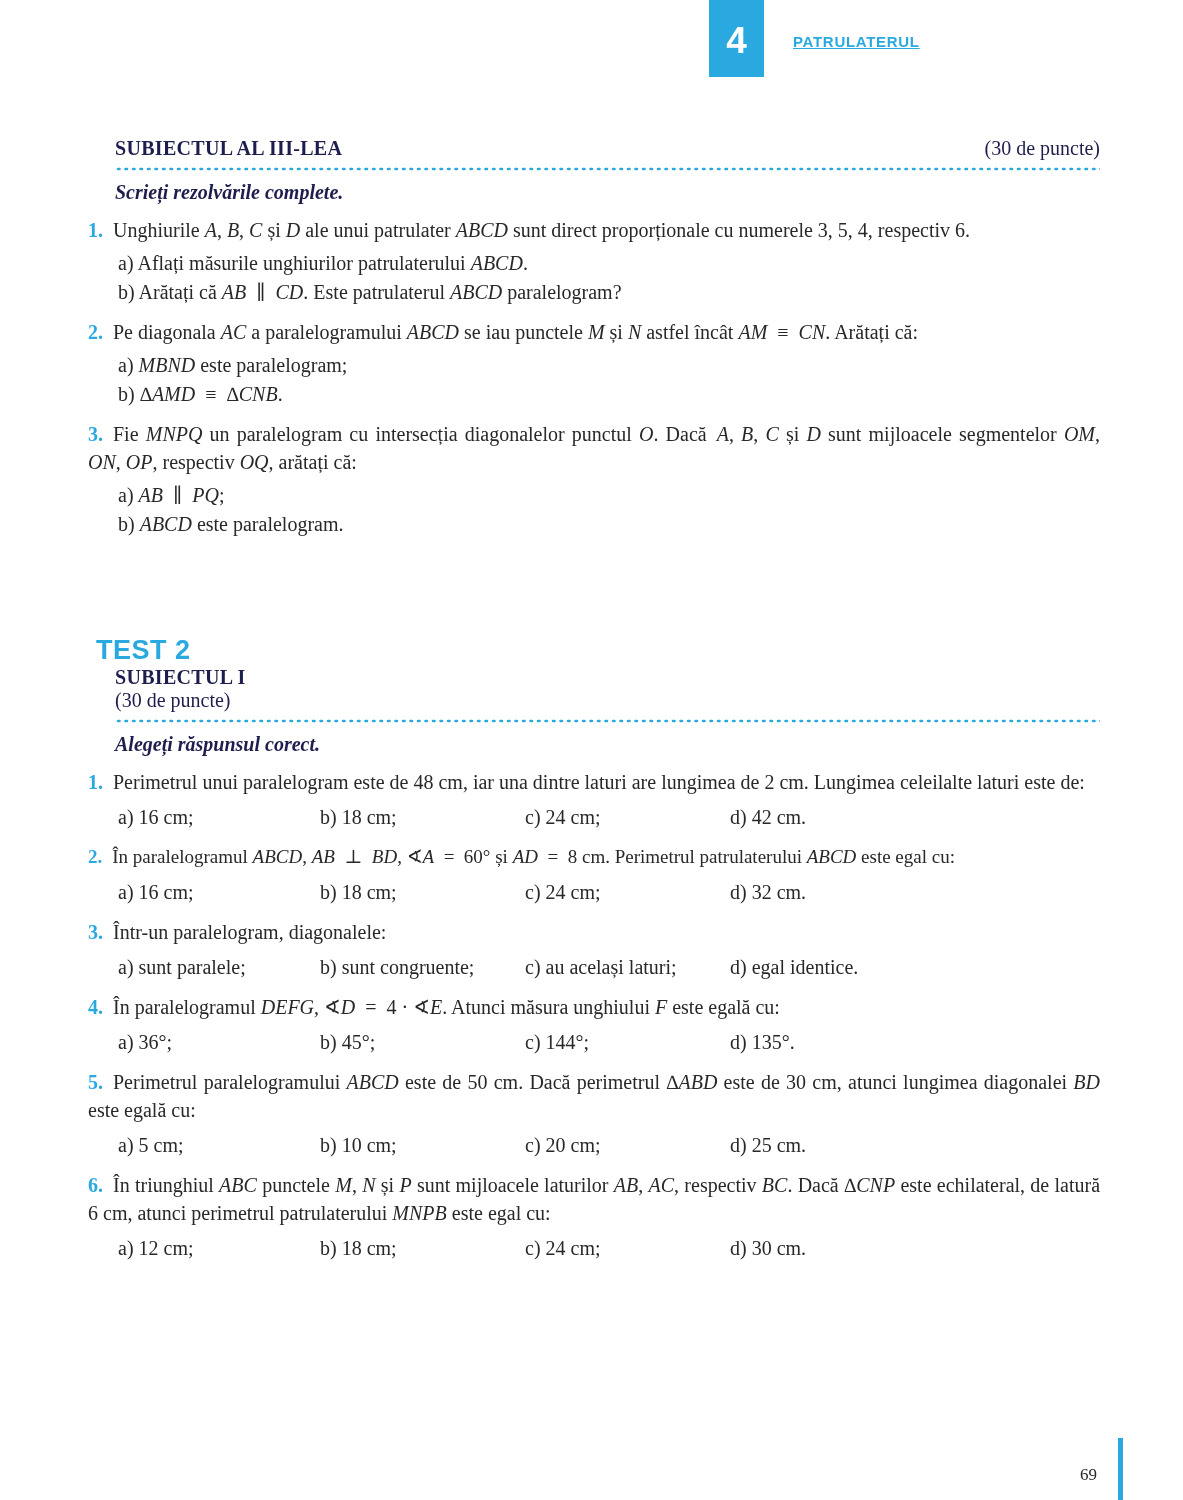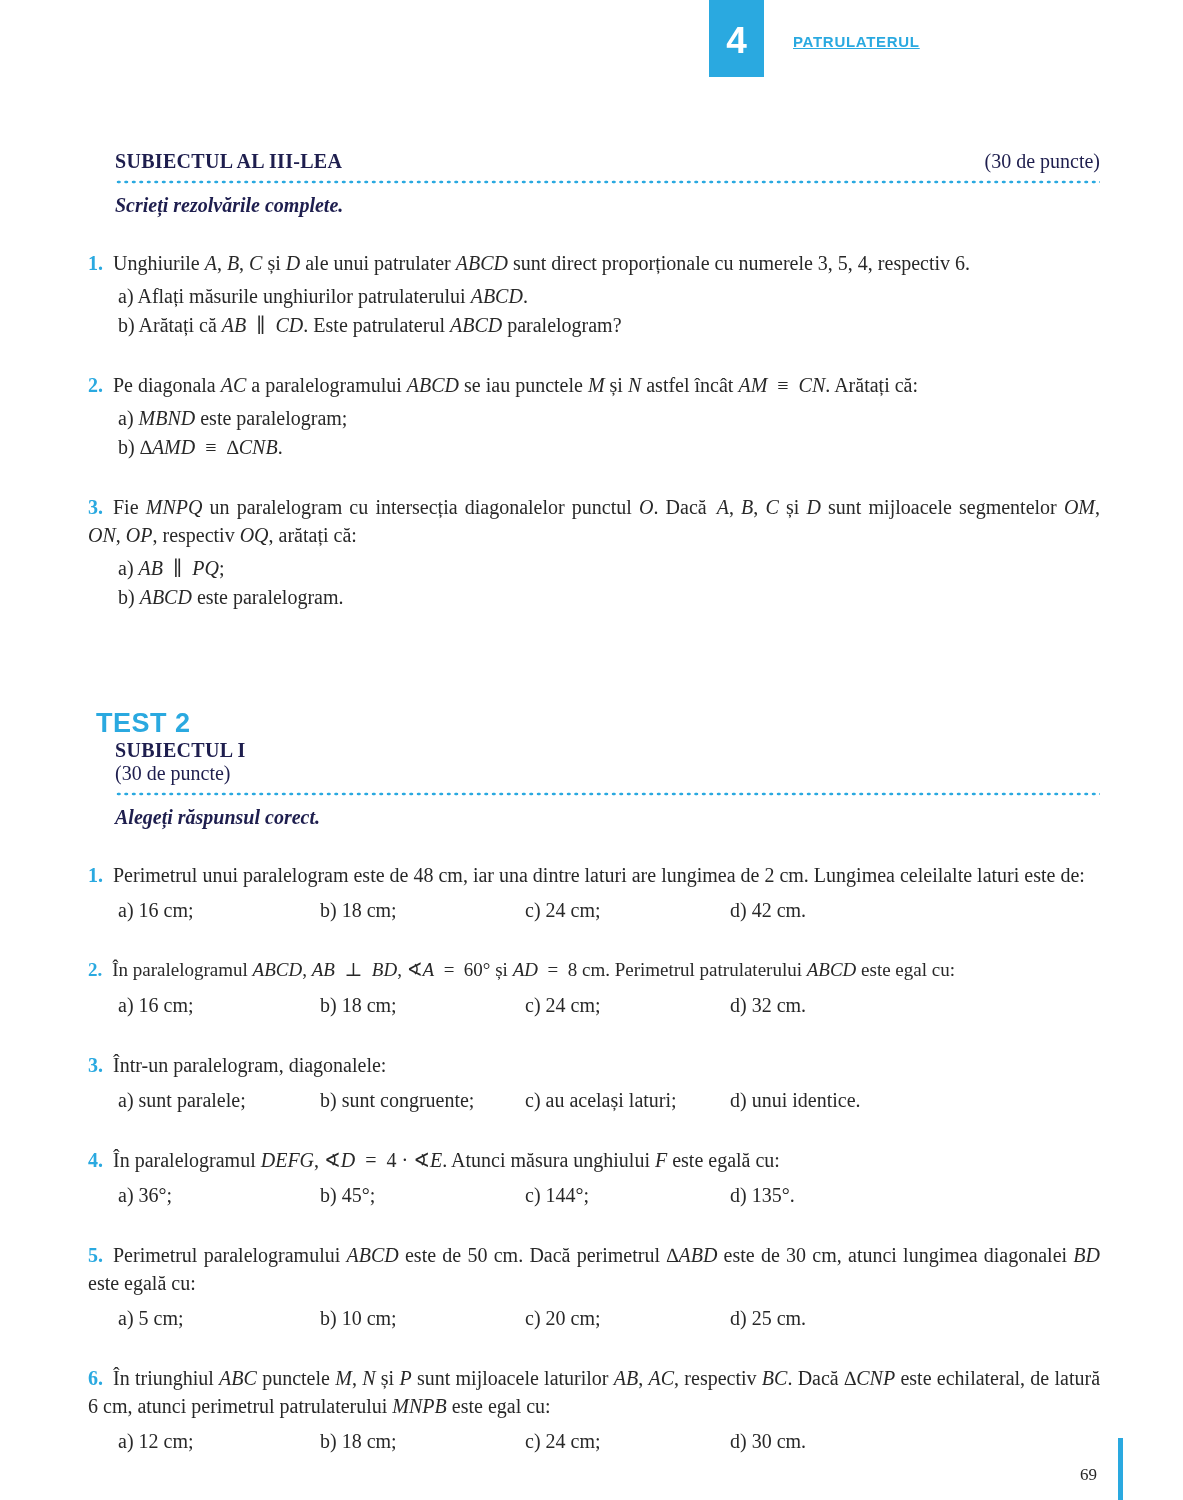--- a/index.html
+++ b/index.html
@@ -9,31 +9,31 @@
 
   
   .chapter-box{position:absolute;left:709px;top:0;width:55px;height:77px;background:#2aa9e0;
                display:flex;align-items:center;justify-content:center;}
   .chapter-num{color:#fff;font-family:"Liberation Sans","DejaVu Sans",sans-serif;
                font-size:37px;font-weight:bold;padding-top:4px;}
   .chapter-title{position:absolute;left:793px;top:33px;color:#2aa9e0;
                  font-family:"Liberation Sans","DejaVu Sans",sans-serif;
                  font-size:15px;font-weight:bold;letter-spacing:0.7px;text-decoration:underline;}
 
-  .content{position:absolute;left:88px;top:150px;width:1012px;}
+  .content{position:absolute;left:88px;top:137px;width:1012px;}
 
   .sec-head{display:flex;justify-content:space-between;align-items:baseline;margin-left:27px;}
   .sec-s1 .sec-head{flex-direction:column;}
   .sec-title{font-weight:bold;font-size:20px;color:#1e1e4e;letter-spacing:0.3px;}
   .sec-points{font-size:20px;color:#1e1e4e;}
   .dotted{height:4px;margin:7px 0 0 27px;background-repeat:repeat-x;background-size:7.5px 4px;
           background-image:radial-gradient(circle,#2aa9e0 1.5px,rgba(0,0,0,0) 1.6px);}
   .instruction{margin:10px 0 0 27px;font-weight:bold;font-style:italic;font-size:20px;color:#1e1e4e;}
 
-  .problem{margin-top:32px;}
+  .problem{margin-top:12px;}
   .ptext{line-height:28px;text-align:justify;}
   .tight .ptext{font-size:19px;}
   .pnum{color:#2aa9e0;font-weight:bold;margin-right:10px;}
   .subitems{margin:5px 0 0 30px;}
   .subitem{line-height:28px;margin-top:1px;}
   .options{display:grid;grid-template-columns:202px 205px 205px 1fr;margin:7px 0 0 30px;line-height:28px;}
 
   .test-title{margin:97px 0 0 8px;color:#2aa9e0;letter-spacing:0.5px;
               font-family:"Liberation Sans","DejaVu Sans",sans-serif;font-size:27px;font-weight:bold;}
 
@@ -114,21 +114,21 @@
           <span class="option">d) 32 cm.</span>
         </div>
       </div>
 
       <div class="problem">
         <p class="ptext"><span class="pnum">3.</span><span>Într-un paralelogram, diagonalele:</span></p>
         <div class="options">
           <span class="option">a) sunt paralele;</span>
           <span class="option">b) sunt congruente;</span>
           <span class="option">c) au același laturi;</span>
-          <span class="option">d) unui identice.</span>
+          <span class="option">d) egal identice.</span>
         </div>
       </div>
 
       <div class="problem">
         <p class="ptext"><span class="pnum">4.</span><span>În paralelogramul <i>DEFG</i>, ∢<i>D</i> = 4 · ∢<i>E</i>. Atunci măsura unghiului <i>F</i> este egală cu:</span></p>
         <div class="options">
           <span class="option">a) 36°;</span>
           <span class="option">b) 45°;</span>
           <span class="option">c) 144°;</span>
           <span class="option">d) 135°.</span>

